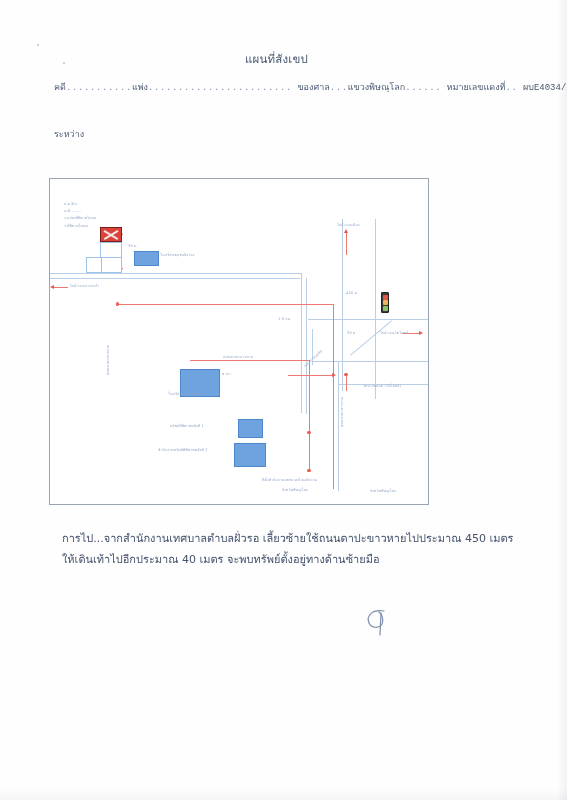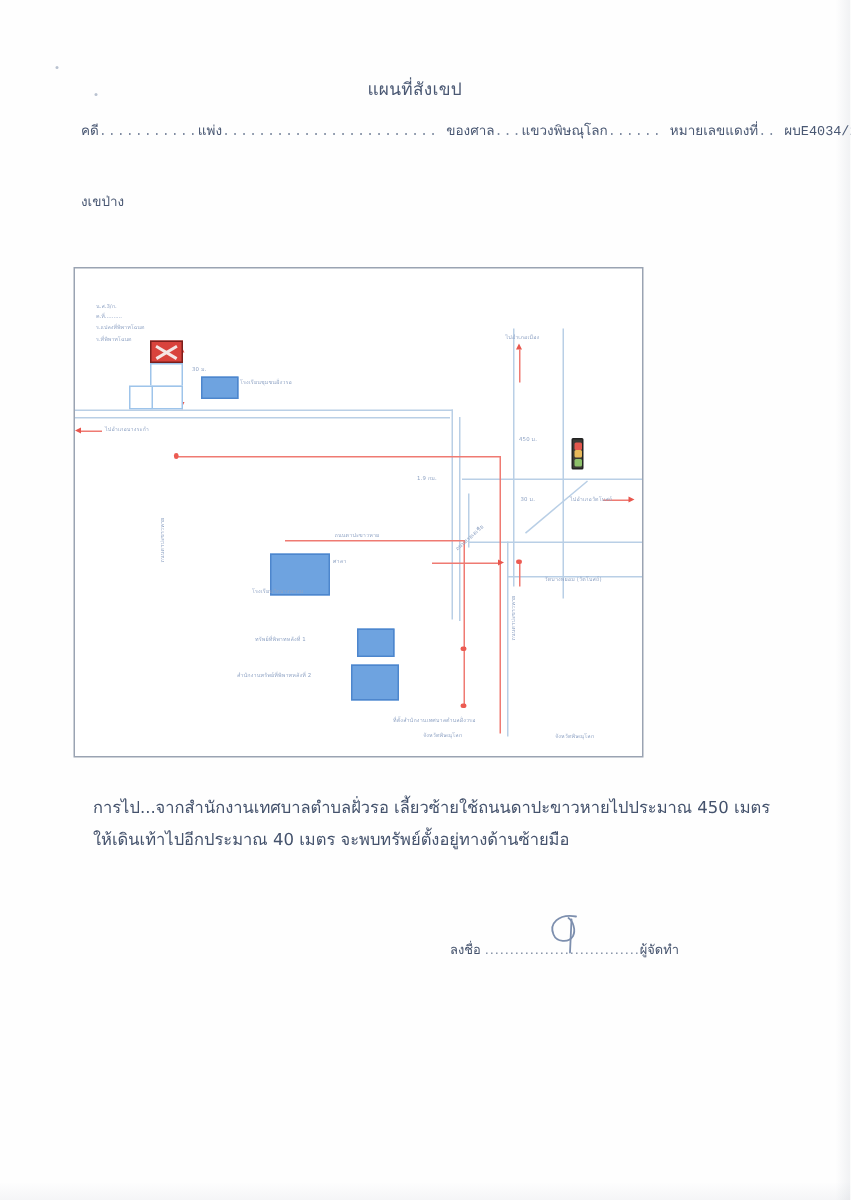--- a/index.html
+++ b/index.html
@@ -257,21 +257,21 @@
 
   <div id="doc-title">แผนที่สังเขป</div>
 
   <div class="hdr-line" id="case-line">
     <span>คดี</span><span class="dots">...........</span><span>แพ่ง</span><span class="dots">........................</span>
     <span>ของศาล</span><span class="dots">...</span><span>แขวงพิษณุโลก</span><span class="dots">......</span>
     <span>หมายเลขแดงที่</span><span class="dots">..</span> <span>ผบE4034/2567</span>
   </div>
 
 
-  <div class="hdr-line" id="between-label">งเขป่าง</div>
+  <div class="hdr-line" id="between-label">ระหว่าง</div>
 
 
   <div id="map-frame">
     <div id="map-canvas">
 
       <div id="legend-block">
         <div class="legend-row">น.ส.3/ก.</div>
         <div class="legend-row">ค.ที่..........</div>
         <div class="legend-row">ร.แปลงที่พิพาทโฉนด</div>
         <div class="legend-row">ร.ที่พิพาทโฉนด</div>
@@ -374,20 +374,16 @@
   <div id="description">
     <div class="desc-line">การไป...จากสำนักงานเทศบาลตำบลฝั่วรอ เลี้ยวซ้ายใช้ถนนดาปะขาวหายไปประมาณ 450 เมตร</div>
     <div class="desc-line">ให้เดินเท้าไปอีกประมาณ 40 เมตร จะพบทรัพย์ตั้งอยู่ทางด้านซ้ายมือ</div>
   </div>
 
   <svg id="signature-mark" viewBox="0 0 34 30">
     <path d="M24 3 C12 1, 6 8, 9 15 C11 20, 19 21, 22 16 C24 12, 22 6, 19 4" fill="none" stroke="#7d8fae" stroke-width="1.2" stroke-linecap="round"></path>
     <path d="M21 5 L20 27" fill="none" stroke="#7d8fae" stroke-width="1.2" stroke-linecap="round"></path>
   </svg>
 
-  <div id="signature-area">
-    <span>ลงชื่อ</span>
-    <span class="dots">...............................</span><span>ผู้จัดทำ</span>
-  </div>
 
   <div id="scan-edge-right"></div>
   <div id="scan-edge-bottom"></div>
 </div>
 
 </body></html>

